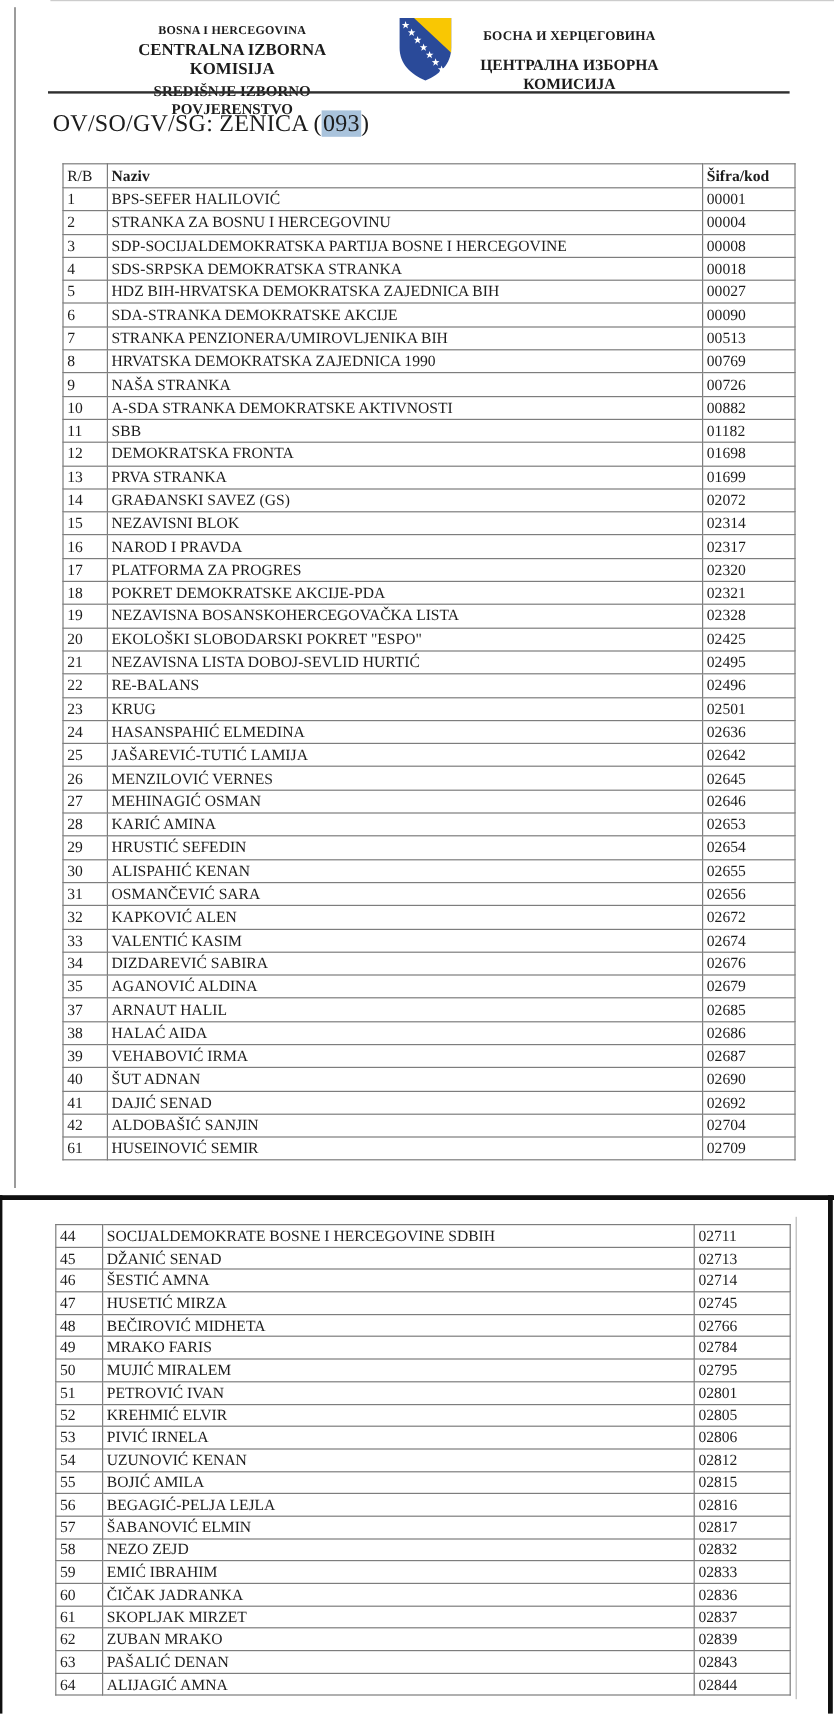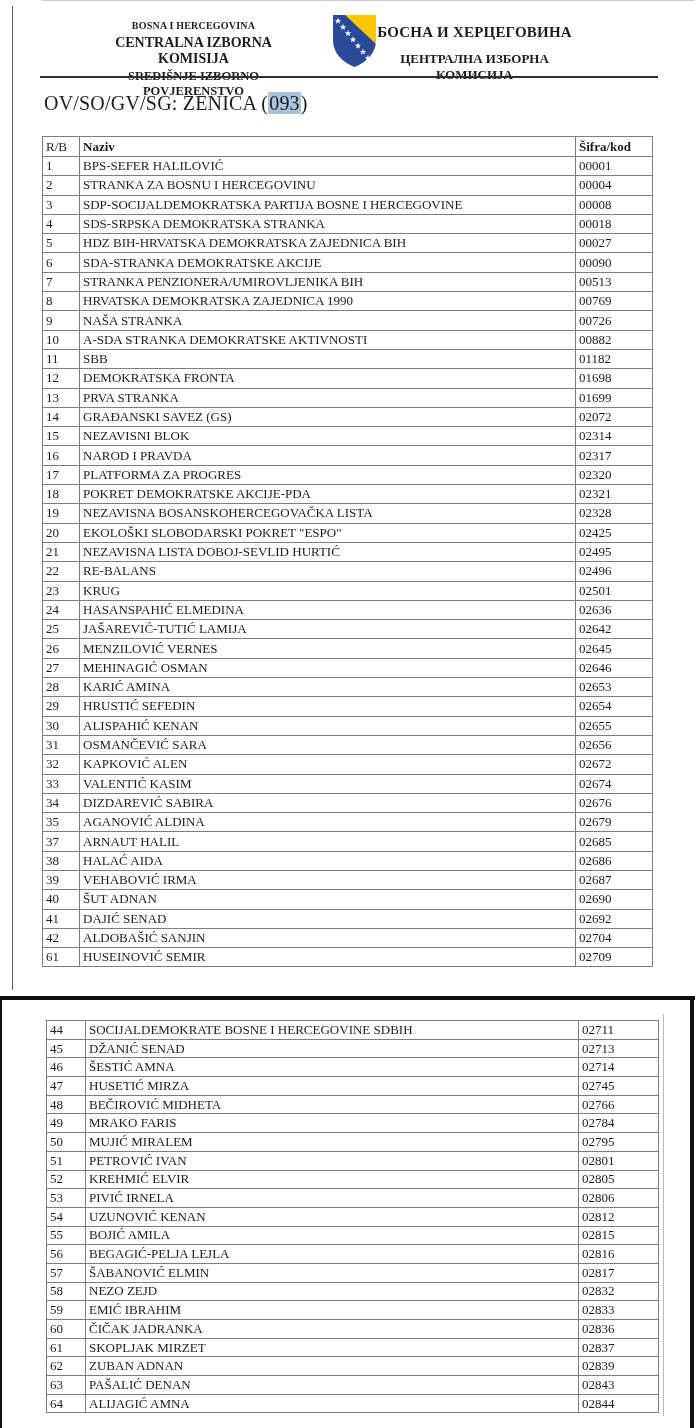--- a/index.html
+++ b/index.html
@@ -10,32 +10,32 @@
   }
   
   .top-faint-line{position:absolute;left:42px;top:0;width:653px;height:1px;background:#cccccc;}
   .scan-left-line{position:absolute;left:12px;top:6px;width:1px;height:984px;background:#5a5a5a;}
   
   .hdr-left{position:absolute;left:86px;top:20px;width:215px;text-align:center;font-weight:bold;}
   .hdr-left .l1{font-size:10px;margin-bottom:4px;letter-spacing:0.2px;}
   .hdr-left .l2{font-size:14px;margin-bottom:2px;}
   .hdr-left .l3{font-size:12.5px;}
   .hdr-right{position:absolute;left:372px;top:24px;width:205px;text-align:center;font-weight:bold;}
-  .hdr-right .l1{font-size:15px;margin-bottom:10px;letter-spacing:0.2px;}
+  .hdr-right .l1{font-size:11px;margin-bottom:10px;letter-spacing:0.2px;}
   .hdr-right .l2{font-size:13px;}
   .emblem{position:absolute;left:331px;top:13px;width:47px;height:56px;}
   .hdr-rule{position:absolute;left:40px;top:76px;width:618px;height:2px;background:#2f2f2f;}
   
   .doc-title{position:absolute;left:44px;top:92px;font-size:20px;letter-spacing:0.2px;white-space:nowrap;}
   .doc-title .hl{padding:0 1px;}
   
   table{position:absolute;border-collapse:collapse;table-layout:fixed;background:#ffffff;}
   td,th{border:1px solid #7d7d7d;font-size:13px;padding:0 3px;vertical-align:middle;
         overflow:hidden;white-space:nowrap;text-align:left;}
-  #table1{left:42px;top:136px;width:610px;}
+  #table1{left:52px;top:136px;width:610px;}
   #table1 .c1{width:37px;} #table1 .c2{width:496px;} #table1 .c3{width:77px;}
   #table1 th{height:19px;font-weight:normal;}
   #table1 th.bold{font-weight:bold;}
   #table1 td{height:18.3px;}
   #table2{left:46px;top:1020px;width:612px;}
   #table2 .c1{width:39px;} #table2 .c2{width:493px;} #table2 .c3{width:80px;}
   #table2 td{height:17.7px;}
   
   .frame-top{position:absolute;left:0;top:996px;width:695px;height:4px;background:#101010;}
   .frame-left{position:absolute;left:0;top:996px;width:2px;height:432px;background:#101010;}
@@ -408,21 +408,21 @@
         <td>ČIČAK JADRANKA</td>
         <td>02836</td>
       </tr>
       <tr>
         <td>61</td>
         <td>SKOPLJAK MIRZET</td>
         <td>02837</td>
       </tr>
       <tr>
         <td>62</td>
-        <td>ZUBAN ADNAN</td>
+        <td>ZUBAN MRAKO</td>
         <td>02839</td>
       </tr>
       <tr>
         <td>63</td>
         <td>PAŠALIĆ DENAN</td>
         <td>02843</td>
       </tr>
       <tr>
         <td>64</td>
         <td>ALIJAGIĆ AMNA</td>

